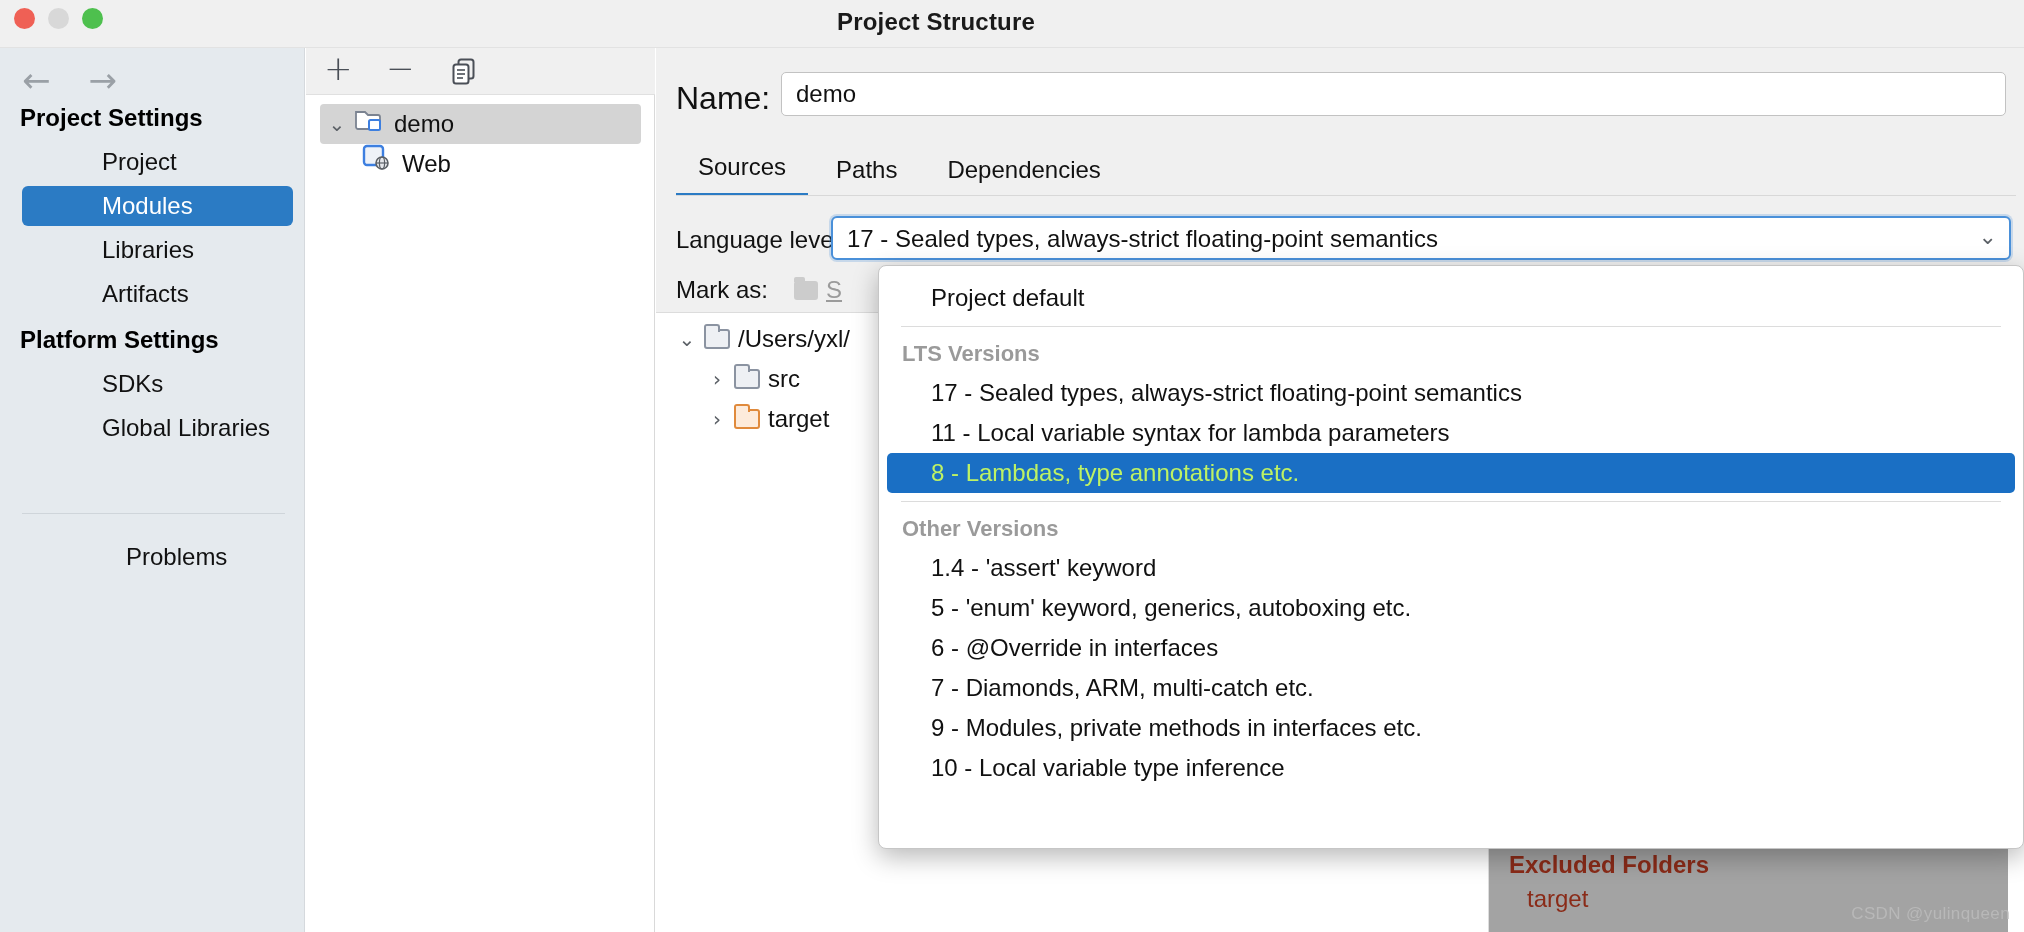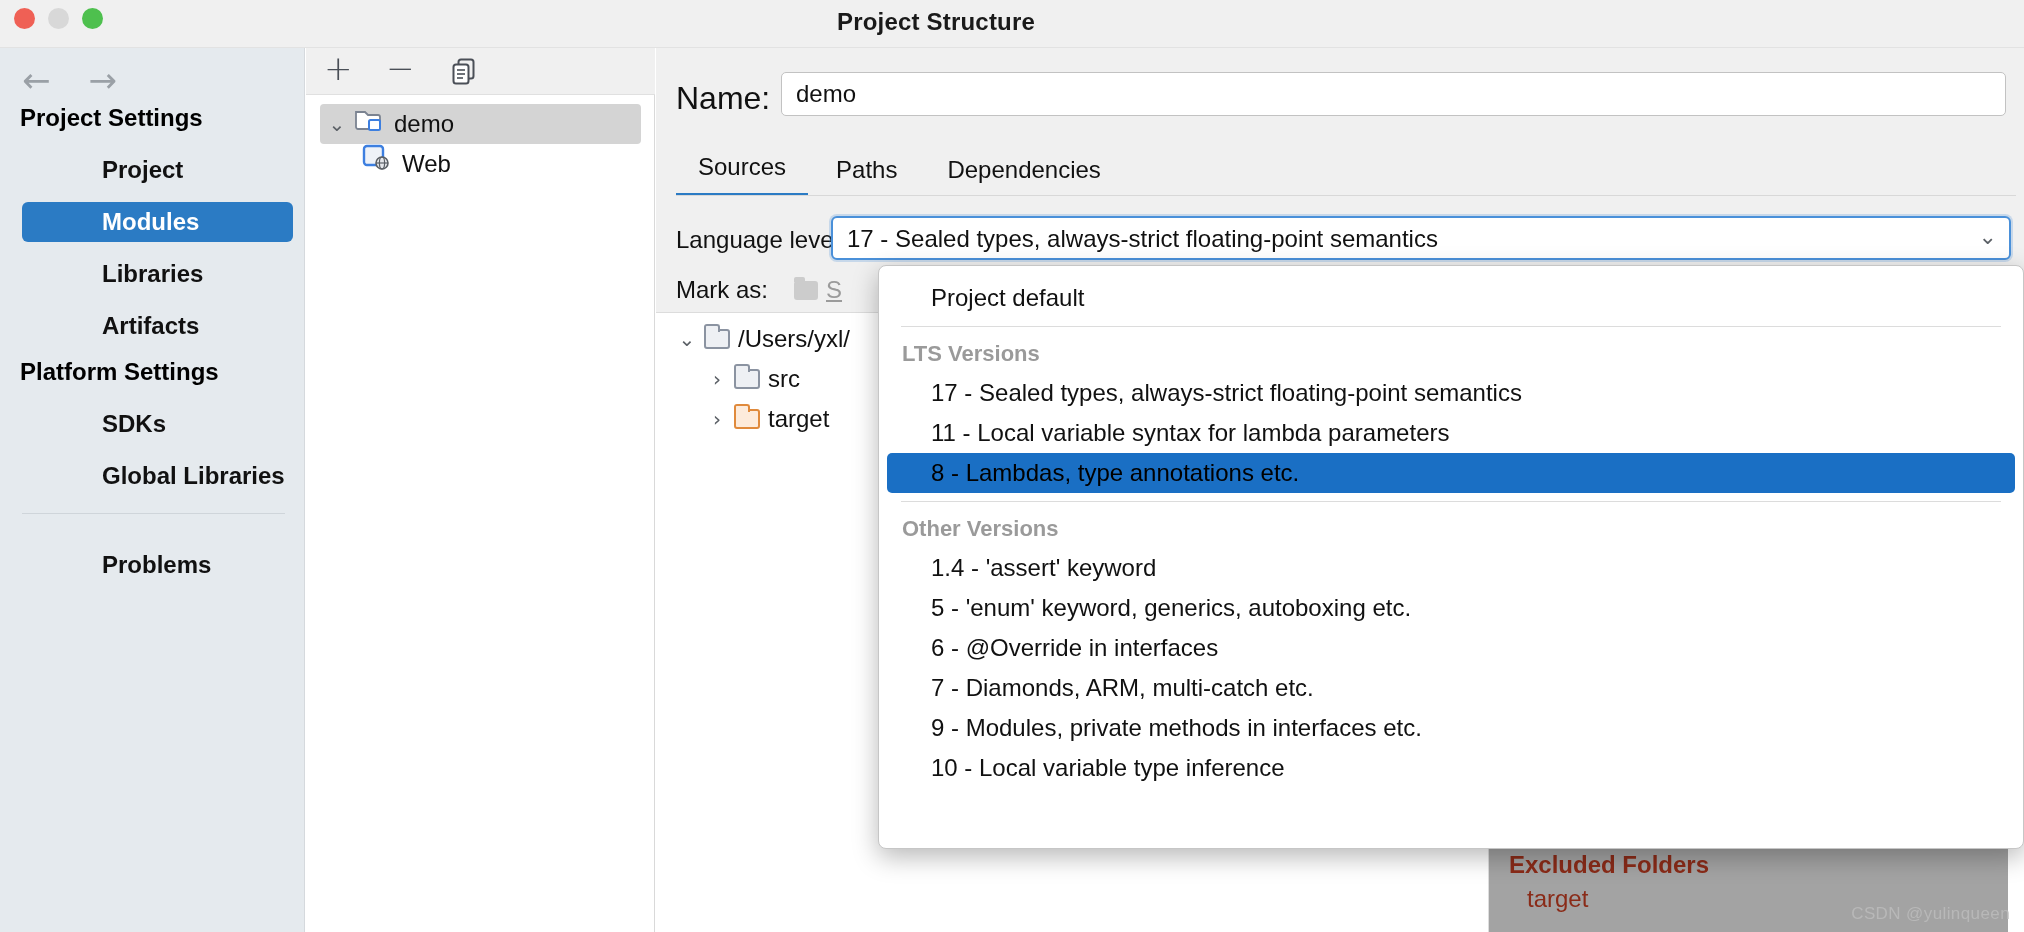--- a/index.html
+++ b/index.html
@@ -52,23 +52,22 @@
     font-size: 34px; line-height: 34px; color: #9aa0a6;
     font-family: "DejaVu Sans", sans-serif;
   }
   .side-group {
     font-size: 24px; font-weight: bold; color: #000;
     padding-left: 20px; height: 40px; line-height: 40px;
   }
   .side-item {
     font-size: 24px; color: #111; height: 40px; line-height: 40px;
     padding-left: 80px;
-    margin: 12px 12px 0 22px;
+    margin: 4px 12px 0 22px;
     border-radius: 6px;
-    font-weight: bold;
   }
   .side-item.selected {
     background: #2b7bc4; color: #ffffff;
   }
   .divider-line {
     position: absolute; left: 22px; top: 465px;
     width: 263px; height: 1px; background: #cfd5da;
   }
 
   
@@ -236,21 +235,21 @@
     z-index: 50;
   }
   .pop-item {
     height: 40px; line-height: 40px;
     font-size: 24px; color: #111;
     padding-left: 44px;
     margin: 0 8px;
     border-radius: 5px;
     white-space: nowrap;
   }
-  .pop-item.highlight { background: #1a6fc4; color: #000000; }
+  .pop-item.highlight { background: #1a6fc4; color: #bef264; }
   .pop-sep {
     height: 1px; background: #dcdcdc; margin: 8px 22px 8px 22px;
   }
   .pop-head {
     height: 38px; line-height: 38px;
     font-size: 22px; font-weight: bold; color: #9a9a9a;
     padding-left: 23px;
   }
 
   .watermark {
@@ -287,21 +286,21 @@
       <div class="side-item">Libraries</div>
       <div class="side-item">Artifacts</div>
 
       <div class="side-group" style="margin-top:6px;">Platform Settings</div>
       <div class="side-item">SDKs</div>
       <div class="side-item">Global Libraries</div>
     </div>
 
     <div class="divider-line"></div>
 
-    <div style="position:absolute; left:0; top:485px; width:305px;">
+    <div style="position:absolute; left:0; top:485px; width:305px;padding-left:24px;">
       <div class="side-item">Problems</div>
     </div>
   </div>
 
   <div class="modpanel">
     <div class="modtoolbar">
       <span class="tb-icon tb-plus">+</span>
       <span class="tb-icon tb-minus">−</span>
       <span class="tb-icon tb-copy">
         <svg width="28" height="30" viewBox="0 0 28 30">

